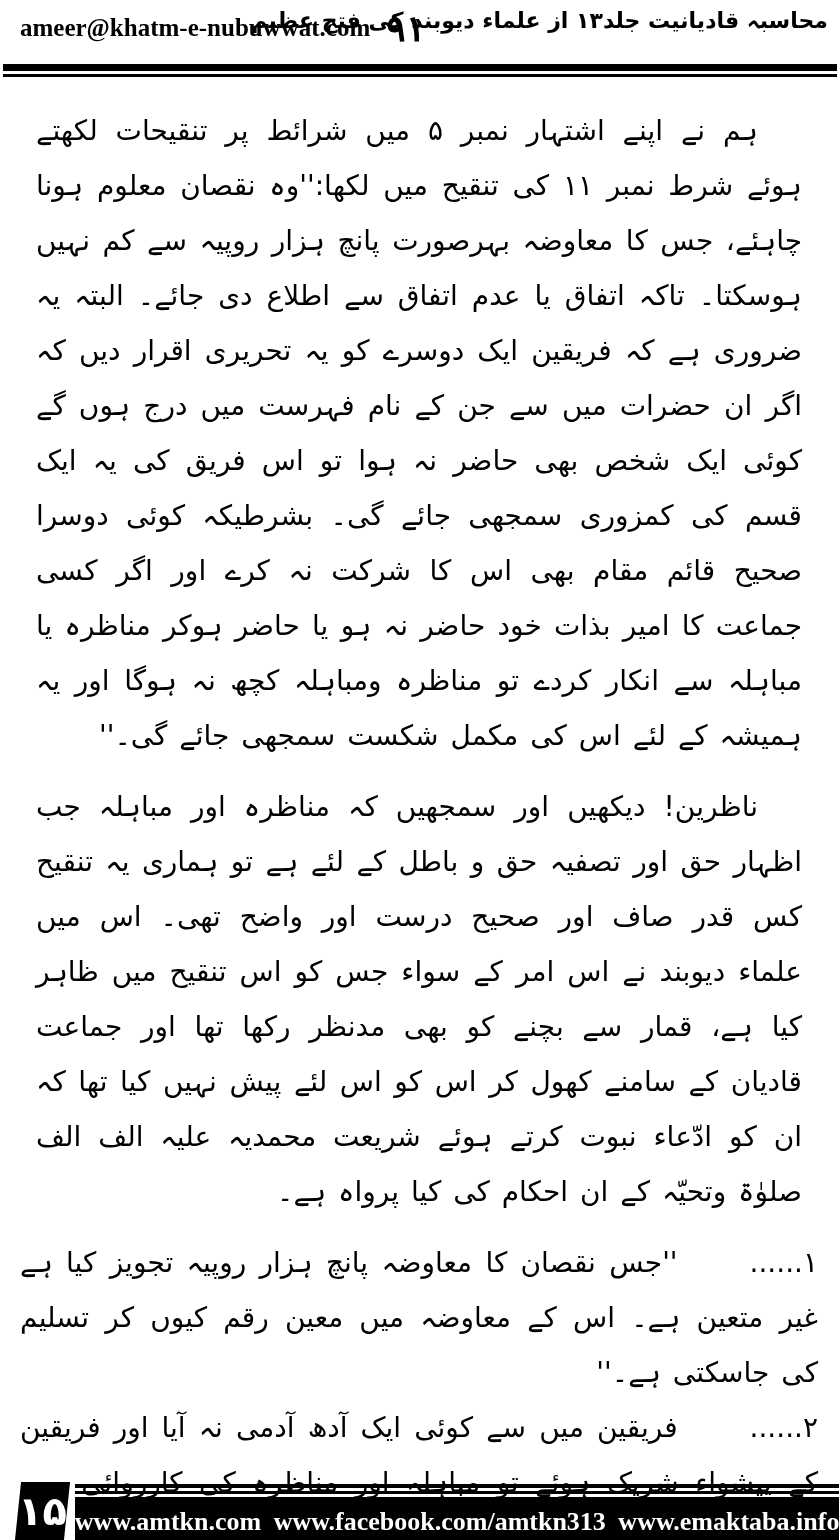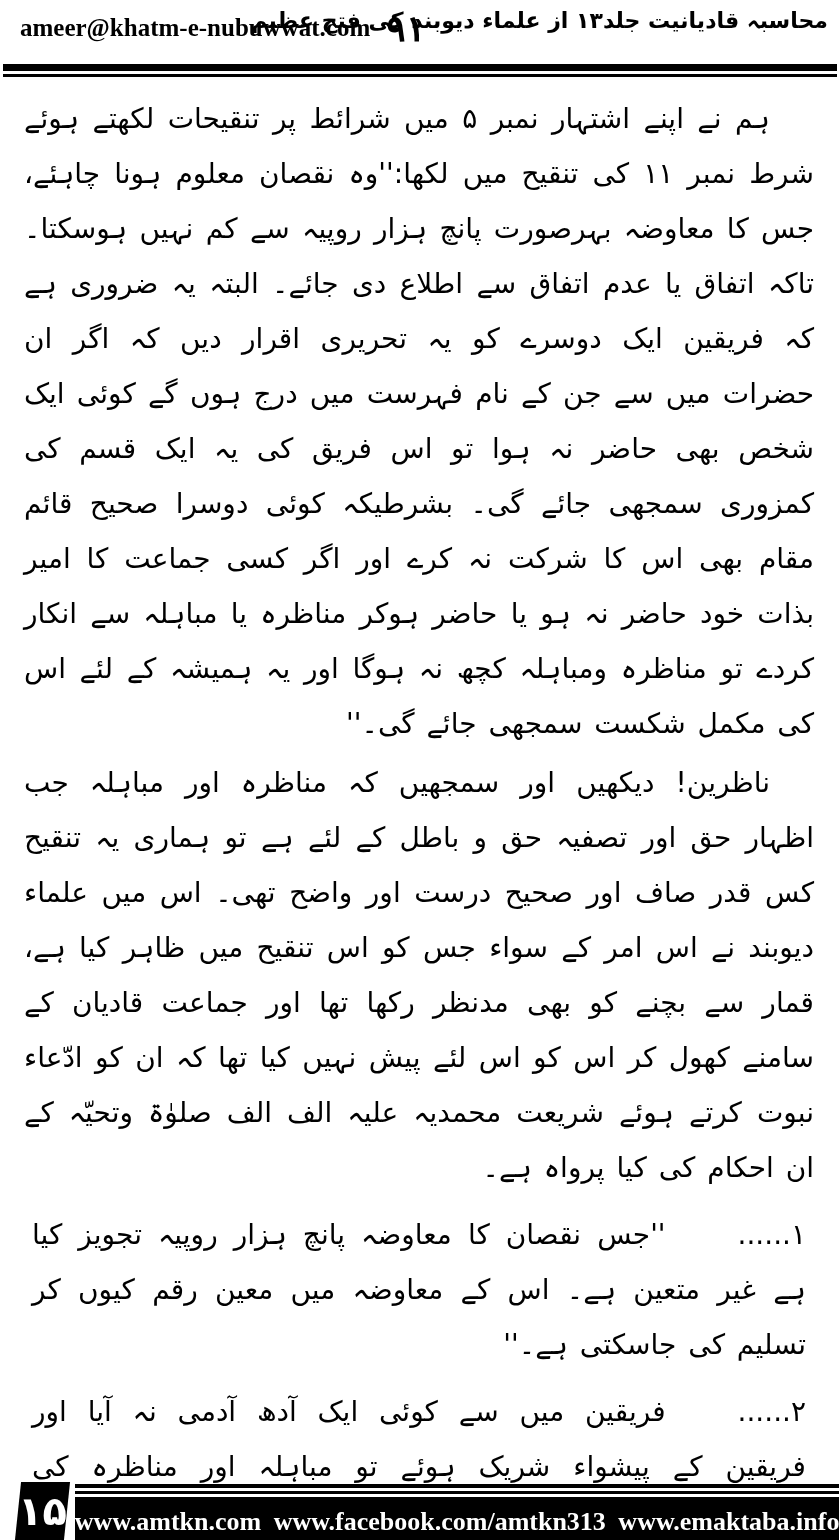--- a/index.html
+++ b/index.html
@@ -36,23 +36,23 @@
 
   
   .body-text{
     direction:rtl;
     padding:10px 22px 0 20px;
     font-size:28px;
     line-height:55px;
     text-align:justify;
     word-spacing:3px;
   }
-  .para{margin:4px;}
+  .para{margin:16px;}
   .para.indent{text-indent:44px;}
-  .item{margin:12px;}
+  .item{margin:0;}
   .item-marker{white-space:nowrap;}
   .item-gap{display:inline-block;width:72px;}
 
   
   .page-footer{
     position:absolute;left:0;bottom:0;width:840px;height:58px;
     display:flex;align-items:flex-start;
   }
   .footer-pagebox{
     margin-left:18px;

